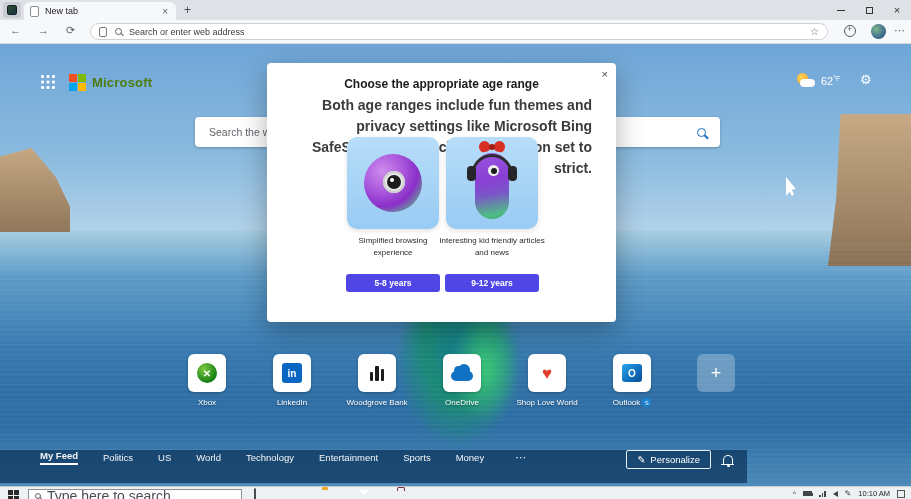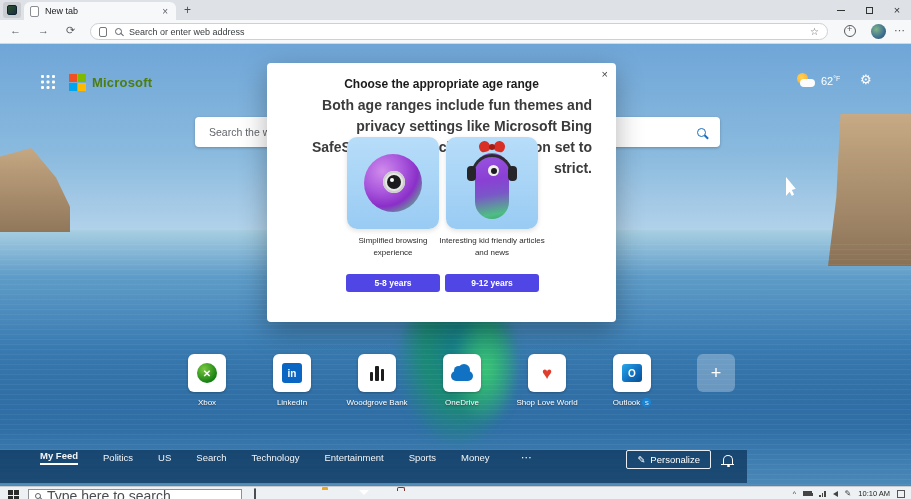--- a/index.html
+++ b/index.html
@@ -268,21 +268,21 @@
         </div>
       <div class="qlabel" style="left:577px"><span>Outlook</span><span class="badge-s">S</span></div>
       <div class="add-tile" style="left:697px">+</div>
     </div>
 
     <div class="feedbar">
       <div class="feed-items">
         <span class="feed-item active">My Feed</span>
         <span class="feed-item">Politics</span>
         <span class="feed-item">US</span>
-        <span class="feed-item">Search</span>
+        <span class="feed-item">World</span>
         <span class="feed-item">Technology</span>
         <span class="feed-item">Entertainment</span>
         <span class="feed-item">Sports</span>
         <span class="feed-item">Money</span>
         <span class="feed-more">⋯</span>
       </div>
       <div class="feed-right">
         <button class="personalize-btn">
           <span>✎</span>
           <span>Personalize</span>

